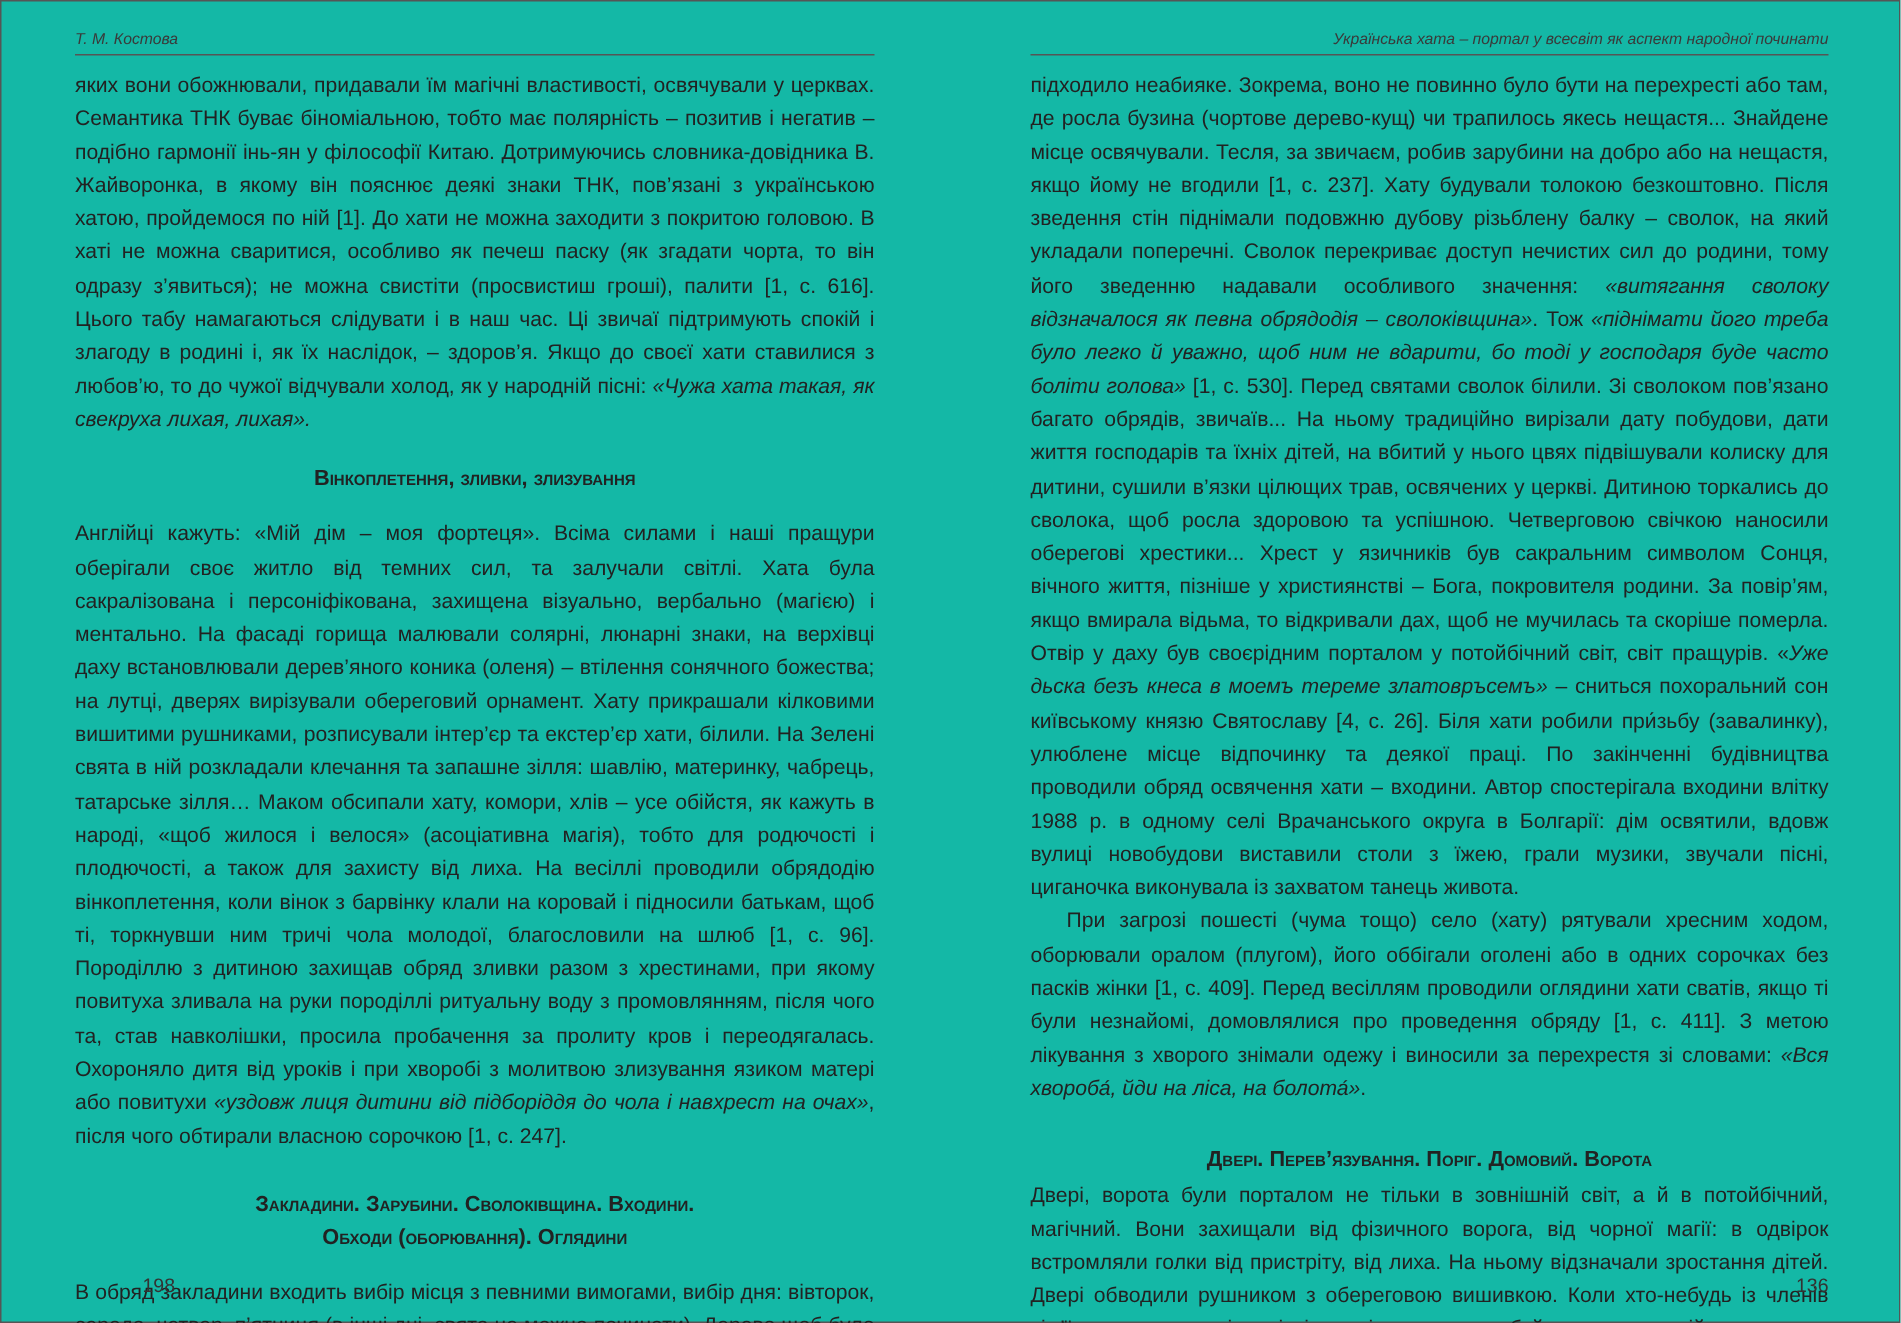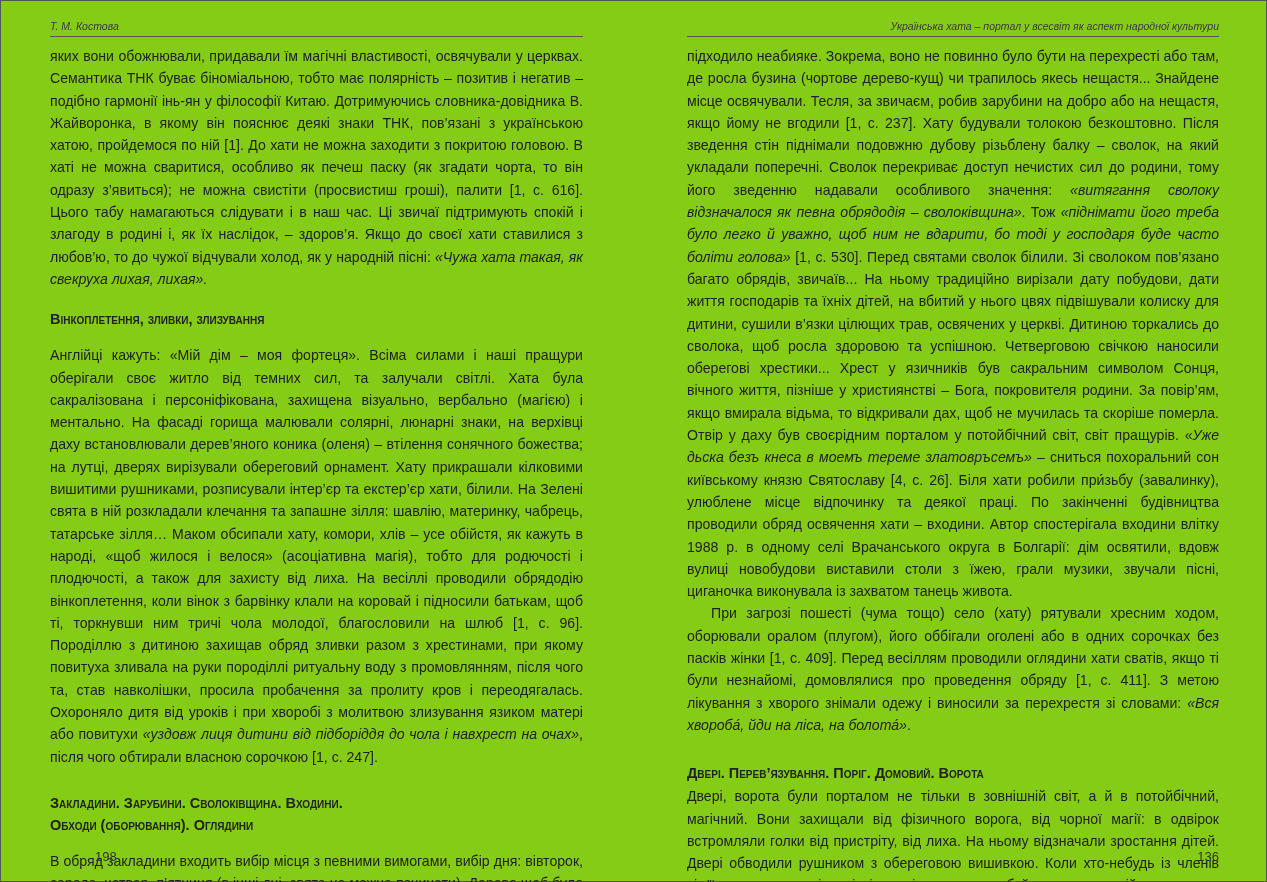--- a/index.html
+++ b/index.html
@@ -1,19 +1,19 @@
 <!DOCTYPE html>
 <html><head>
   <meta charset="utf-8">
   <style>
     html, body { margin: 0; padding: 0; background: #ffffff; }
     body { width: 1267px; height: 882px; overflow: hidden; position: relative; }
     .frame {
       position: absolute; left: 0; top: 0; width: 1265px; height: 880px;
-      border: 1px solid #555555; background: #84cc16;
+      border: 1px solid #555555; background: #14b8a6;
     }
     .page { position: absolute; top: 0; height: 880px; }
     .page.left { left: 49px; width: 533px; }
     .page.right { left: 686px; width: 532px; }
     .running-head {
       position: absolute; top: 19px; left: 0; right: 0;
       font-family: "Liberation Sans", sans-serif; font-style: italic;
       font-size: 10.5px; color: #3a3a3a; padding-bottom: 4px;
       border-bottom: 1.5px solid #555555;
     }
@@ -22,21 +22,21 @@
       position: absolute; top: 44px; left: 0; right: 0;
       font-family: "Liberation Sans", sans-serif; font-size: 14.1px;
       line-height: 22.3px; color: #222222; text-align: justify;
     }
     .body-text p { margin: 0; }
     .body-text p.indent { text-indent: 24px; }
     .body-text em { font-style: italic; }
     .heading {
       font-family: "Liberation Sans", sans-serif; font-weight: bold;
       font-variant: small-caps; font-size: 14.5px; line-height: 22px;
-      color: #222222; margin: 0; text-align: left;
+      color: #222222; margin: 0; text-align: center;
     }
     .gap-before { margin-top: 18px !important; }
     .gap-after { margin-bottom: 14px !important; }
     .page-number {
       position: absolute; top: 848px;
       font-family: "Liberation Sans", sans-serif; font-size: 13px; color: #333333; margin-left: 45px;
     }
     .page.left .page-number { left: 0; }
     .page.right .page-number { right: 0; }
   </style>
@@ -54,21 +54,21 @@
       <p class="heading" style="margin-top:24px;">
         <span>Закладини. Зарубини. Сволоківщина. Входини.</span><br>
         <span>Обходи (оборювання). Оглядини</span>
       </p>
       <p style="margin-top:14px;">В обряд закладини входить вибір місця з певними вимогами, вибір дня: вівторок, середа, четвер, п’ятниця (в інші дні, свята не можна починати). Дерево щоб було рівне, не звалене негодою, щоб не було на ньому шибеника [1, с. 233]. Спочатку вибиралося місце для споруди, і тут</p>
     </div>
     <div class="page-number">198</div>
   </div>
 
   <div class="page right">
-    <div class="running-head">Українська хата – портал у всесвіт як аспект народної культури</div>
+    <div class="running-head">Українська хата – портал у всесвіт як аспект народної починати</div>
     <div class="body-text">
       <p><span>підходило неабияке. Зокрема, воно не повинно було бути на перехресті або там, де росла бузина (чортове дерево-кущ) чи трапилось якесь нещастя... Знайдене місце освячували. Тесля, за звичаєм, робив зарубини на добро або на нещастя, якщо йому не вгодили [1, с. 237]. Хату будували толокою безкоштовно. Після зведення стін піднімали подовжню дубову різьблену балку – сволок, на який укладали поперечні. Сволок перекриває доступ нечистих сил до родини, тому його зведенню надавали особливого значення: </span><em>«витягання сволоку відзначалося як певна обрядодія – сволоківщина»</em><span>. Тож </span><em>«піднімати його треба було легко й уважно, щоб ним не вдарити, бо тоді у господаря буде часто боліти голова»</em><span> [1, с. 530]. Перед святами сволок білили. Зі сволоком пов’язано багато обрядів, звичаїв... На ньому традиційно вирізали дату побудови, дати життя господарів та їхніх дітей, на вбитий у нього цвях підвішували колиску для дитини, сушили в’язки цілющих трав, освячених у церкві. Дитиною торкались до сволока, щоб росла здоровою та успішною. Четверговою свічкою наносили оберегові хрестики... Хрест у язичників був сакральним символом Сонця, вічного життя, пізніше у християнстві – Бога, покровителя родини. За повір’ям, якщо вмирала відьма, то відкривали дах, щоб не мучилась та скоріше померла. Отвір у даху був своєрідним порталом у потойбічний світ, світ пращурів. «</span><em>Уже дьска безъ кнеса в моемъ тереме златовръсемъ»</em><span> – сниться похоральний сон київському князю Святославу [4, с. 26]. Біля хати робили при́зьбу (завалинку), улюблене місце відпочинку та деякої праці. По закінченні будівництва проводили обряд освячення хати – входини. Автор спостерігала входини влітку 1988 р. в одному селі Врачанського округа в Болгарії: дім освятили, вдовж вулиці новобудови виставили столи з їжею, грали музики, звучали пісні, циганочка виконувала із захватом танець живота.</span></p>
       <p class="indent"><span>При загрозі пошесті (чума тощо) село (хату) рятували хресним ходом, оборювали оралом (плугом), його оббігали оголені або в одних сорочках без пасків жінки [1, с. 409]. Перед весіллям проводили оглядини хати сватів, якщо ті були незнайомі, домовлялися про проведення обряду [1, с. 411]. З метою лікування з хворого знімали одежу і виносили за перехрестя зі словами: </span><em>«Вся хвороба́, йди на ліса, на болота́»</em><span>.</span></p>
       <p class="heading" style="margin-top:26px;margin-bottom:1px;">Двері. Перев’язування. Поріг. Домовий. Ворота</p>
       <p>Двері, ворота були порталом не тільки в зовнішній світ, а й в потойбічний, магічний. Вони захищали від фізичного ворога, від чорної магії: в одвірок встромляли голки від пристріту, від лиха. На ньому відзначали зростання дітей. Двері обводили рушником з обереговою вишивкою. Коли хто-небудь із членів сім’ї помирав, двері, як і вікна, відкривали, щоб його душа спокійно покинула тіло. Перев’язували при цьому ручки дверей, вікон, ліжко померлого. В сьогодення у деяких мирян для</p>
     </div>
     <div class="page-number">136</div>
   </div>
 
 </div>

